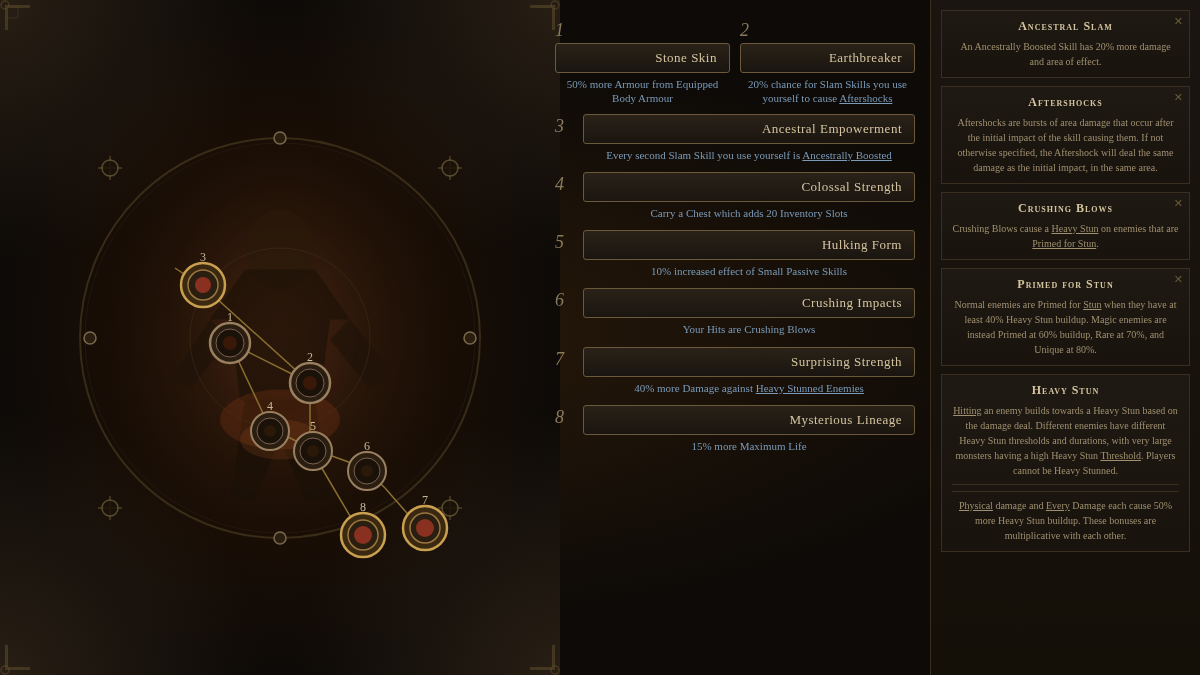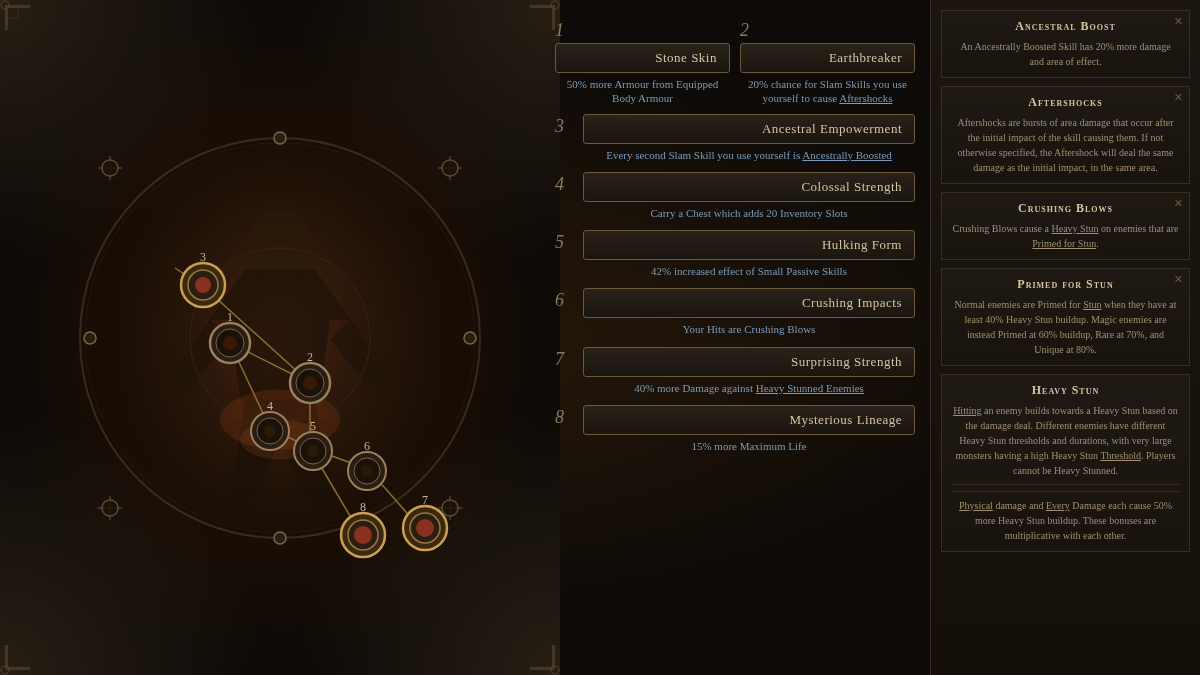--- a/index.html
+++ b/index.html
@@ -422,21 +422,21 @@
       <div class="skill-item-content">
         <div class="skill-button">Colossal Strength</div>
         <div class="skill-desc">Carry a Chest which adds 20 Inventory Slots</div>
       </div>
     </div>
 
     <div class="skill-item">
       <div class="skill-item-number">5</div>
       <div class="skill-item-content">
         <div class="skill-button">Hulking Form</div>
-        <div class="skill-desc">42% increased effect of Small Passive Skills</div>
+        <div class="skill-desc">10% increased effect of Small Passive Skills</div>
       </div>
     </div>
 
     <div class="skill-item">
       <div class="skill-item-number">6</div>
       <div class="skill-item-content">
         <div class="skill-button">Crushing Impacts</div>
         <div class="skill-desc">Your Hits are Crushing Blows</div>
       </div>
     </div>
@@ -459,21 +459,21 @@
       </div>
     </div>
 
   </div>
 </div>
 
 <div class="right-panel">
 
   <div class="tooltip-card">
     <span class="tooltip-close">✕</span>
-    <div class="tooltip-title">Ancestral Boost</div>
+    <div class="tooltip-title">Ancestral Slam</div>
     <div class="tooltip-text">An Ancestrally Boosted Skill has 20% more damage and area of effect.</div>
   </div>
 
   <div class="tooltip-card">
     <span class="tooltip-close">✕</span>
     <div class="tooltip-title">Aftershocks</div>
     <div class="tooltip-text">Aftershocks are bursts of area damage that occur after the initial impact of the skill causing them. If not otherwise specified, the Aftershock will deal the same damage as the initial impact, in the same area.</div>
   </div>
 
   <div class="tooltip-card">

